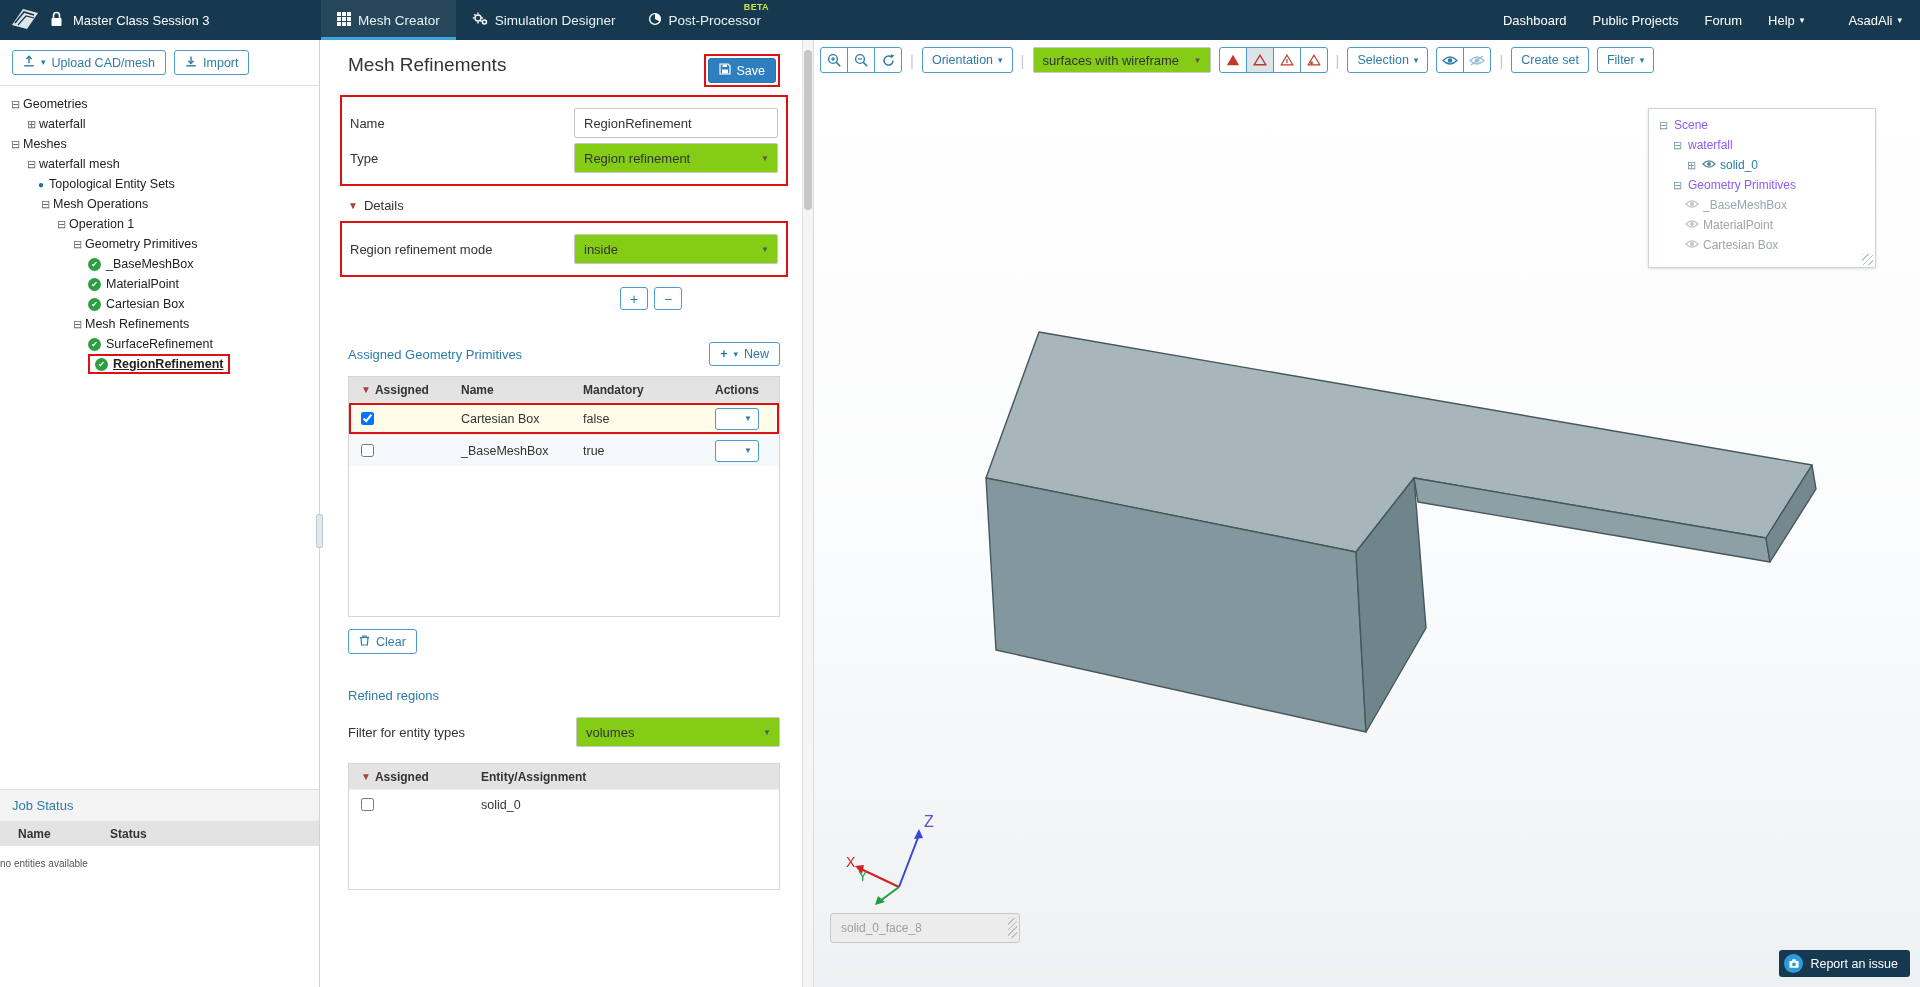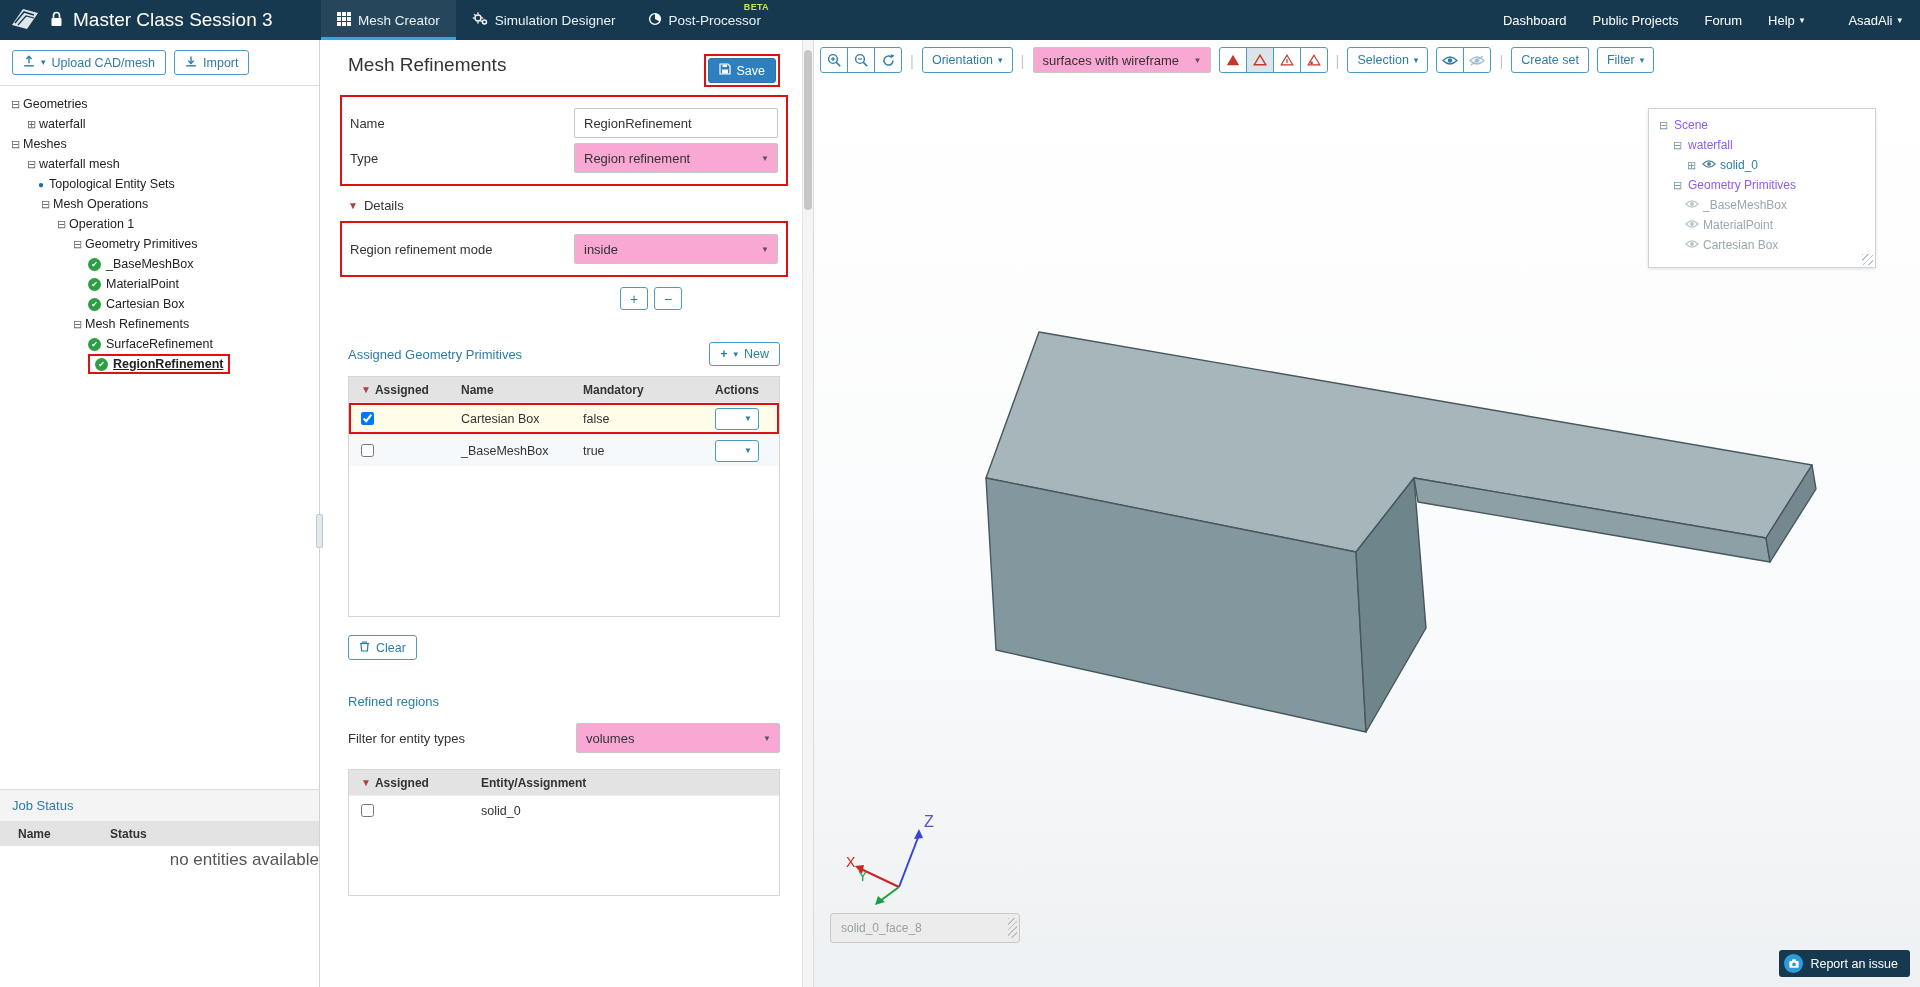--- a/index.html
+++ b/index.html
@@ -2,21 +2,21 @@
 <html><head>
 <meta charset="utf-8">
 <style>
   * { box-sizing: border-box; margin: 0; padding: 0; }
   html,body { width:1920px; height:987px; overflow:hidden; font-family:"Liberation Sans", sans-serif; background:#fff; }
   body { position:relative; font-size:13px; color:#333; }
 
   
   .topbar { position:relative; height:40px; background:#16394f; color:#fff; }
   .tb-left { position:absolute; left:10px; top:0; height:40px; display:flex; align-items:center; gap:10px; }
-  .tb-title { font-size:19px; font-weight:500; color:#fff; white-space:nowrap; }
+  .tb-title { font-size:13px; font-weight:500; color:#fff; white-space:nowrap; }
   .tabs { position:absolute; left:321px; top:0; height:40px; display:flex; }
   .tab { position:relative; height:40px; display:flex; align-items:center; gap:7px; padding:0 16px; font-size:13.5px; color:#e9f2f7; cursor:pointer; }
   .tab.active { background:rgba(255,255,255,0.07); border-bottom:3px solid #3aa4db; padding-top:3px; }
   .tab .badge { position:absolute; top:2px; right:8px; font-size:9px; color:#cfe34a; font-weight:bold; letter-spacing:.3px; }
   .tb-right { position:absolute; right:18px; top:0; height:40px; display:flex; align-items:center; gap:26px; font-size:13px; }
   .tb-right a { color:#fff; text-decoration:none; cursor:pointer; display:inline-flex; align-items:center; gap:5px; }
   .caret { font-size:9px; line-height:1; }
 
   
   .app { position:absolute; top:40px; left:0; right:0; bottom:0; display:flex; }
@@ -32,32 +32,32 @@
   .d0{padding-left:8px} .d1{padding-left:24px} .d2{padding-left:38px} .d3{padding-left:54px} .d4{padding-left:70px} .d5{padding-left:88px}
   .chk { display:inline-flex; align-items:center; justify-content:center; width:13px; height:13px; border-radius:50%; background:#2e9e44; color:#fff; font-size:8px; margin-right:5px; flex:0 0 13px; }
   .dot { color:#1b6fae; font-size:10px; margin-right:5px; }
   .ti-label.selected { font-weight:bold; text-decoration:underline; }
   .redwrap { display:inline-flex; align-items:center; border:2px solid #dd1111; padding:1px 5px; }
   .sb-resize { position:absolute; right:-4px; top:50%; width:7px; height:34px; background:#e3e8eb; border:1px solid #c2cad0; border-radius:2px; z-index:5; cursor:ew-resize; }
   .job-status { height:198px; border-top:1px solid #ddd; display:flex; flex-direction:column; }
   .js-title { background:#f4f4f4; color:#2d7ca6; font-size:13px; padding:8px 12px; border-bottom:1px solid #e2e2e2; }
   .js-head { background:#e3e3e3; display:flex; font-size:12px; font-weight:bold; padding:5px 0; }
   .js-head .c1 { width:110px; padding-left:18px; }
-  .js-empty { font-size:17px; color:#555; text-align:right; padding-top:4px; }
+  .js-empty { font-size:10px; color:#555; text-align:left; padding-top:12px; }
 
   
   .form-panel { width:482px; padding:0 22px 0 28px; overflow:hidden; position:relative; background:#fff; }
   .form-head { display:flex; justify-content:space-between; align-items:flex-start; padding-top:14px; }
   .form-head h1 { font-size:19px; font-weight:400; color:#333; }
   .redbox-save { border:2px solid #dd1111; padding:2px; }
   .red-group { border:2px solid #dd1111; padding:6px 8px; margin:8px -8px 10px -8px; }
   .field-row { display:flex; align-items:center; justify-content:space-between; margin:5px 0; }
   .field-row label { font-size:13px; color:#333; }
   .txt { width:204px; height:30px; border:1px solid #c6c6c6; border-radius:2px; padding:0 9px; font-size:13px; color:#333; font-family:"Liberation Sans",sans-serif; }
-  .sel { position:relative; width:204px; height:30px; border:1px solid #c6c6c6; border-radius:2px; background:#f9a8d4; display:flex; align-items:center; padding:0 22px 0 9px; font-size:13px; cursor:pointer; }
+  .sel { position:relative; width:204px; height:30px; border:1px solid #c6c6c6; border-radius:2px; background:#84cc16; display:flex; align-items:center; padding:0 22px 0 9px; font-size:13px; cursor:pointer; }
   .sel .sel-caret { position:absolute; right:8px; font-size:8px; color:#555; }
   .details-hdr { display:flex; align-items:center; gap:6px; margin-top:12px; font-size:13px; color:#333; cursor:pointer; }
   .tri { color:#a94442; font-size:10px; }
   .flr { display:flex; justify-content:space-between; margin-top:14px; }
   .flr-right { width:204px; }
   .flr-cols { display:flex; font-size:12px; font-weight:bold; color:#333; }
   .flr-cols .cc1 { width:110px; text-align:center; }
   .flr-cols .cc2 { width:94px; text-align:center; }
   .flr-inputs { display:flex; margin-top:20px; }
   .num { width:36px; height:28px; border:1px solid #c6c6c6; border-radius:2px; padding:0 6px; font-size:13px; font-family:"Liberation Sans",sans-serif; }
@@ -73,21 +73,21 @@
   .tbl-row.sel-row { background:#fffdе9; background:#fffde9; }
   .row-annot { position:absolute; inset:0; border:2px solid #dd1111; pointer-events:none; }
   .co1 { width:100px; padding-left:12px; display:flex; align-items:center; gap:4px; }
   .co2 { width:122px; padding-left:12px; }
   .co3 { width:116px; padding-left:12px; }
   .co4 { flex:1; display:flex; justify-content:flex-start; padding-left:28px; }
   .t2c1 { width:120px; padding-left:12px; display:flex; align-items:center; gap:4px; }
   .t2c2 { flex:1; padding-left:12px; }
   .tbl-fill { background:#fff; }
   .mini-dd { width:44px; height:22px; background:#fff; border:1px solid #4a9bc6; border-radius:3px; color:#2d7ca6; font-size:8px; display:inline-flex; align-items:center; justify-content:flex-end; padding-right:6px; cursor:pointer; }
-  .clear-row { margin-top:18px; }
+  .clear-row { margin-top:12px; }
   .filter-row { display:flex; align-items:center; justify-content:space-between; margin-top:14px; }
 
   
   .vscroll { width:12px; background:#f5f5f5; border-left:1px solid #e3e3e3; border-right:1px solid #dcdcdc; position:relative; }
   .vthumb { position:absolute; left:1px; top:10px; width:8px; height:160px; background:#c7c7c7; border-radius:4px; cursor:pointer; }
 
   
   .viewport { flex:1; display:flex; flex-direction:column; background:#fff; min-width:0; }
   .vp-toolbar { height:40px; display:flex; align-items:center; gap:8px; padding-left:6px; background:#fff; flex:0 0 40px; }
   .tb-sep { color:#c3c8cc; font-size:15px; }

